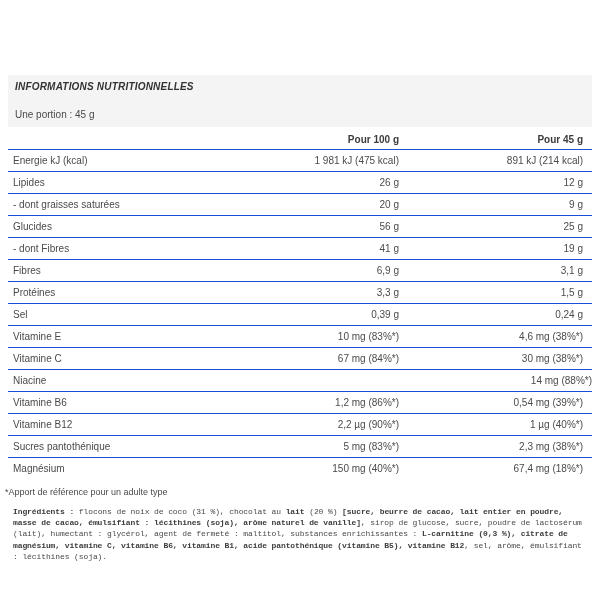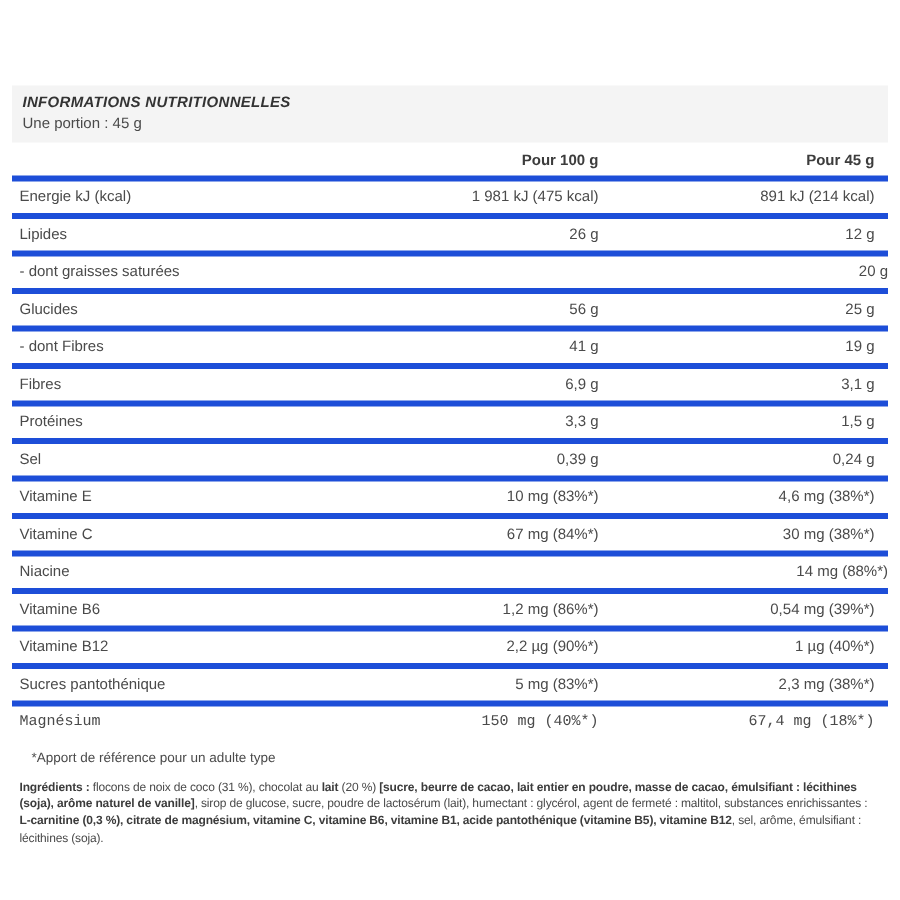--- a/index.html
+++ b/index.html
@@ -2,69 +2,70 @@
 <html><head>
 <meta charset="utf-8">
 <style>
   html, body { margin: 0; padding: 0; background: #ffffff; }
   body {
     width: 600px; height: 600px; overflow: hidden;
     font-family: "Liberation Sans", sans-serif;
     color: #4a4a4a;
     -webkit-font-smoothing: antialiased;
   }
-  .page { padding-top: 57px; }
+  .page { padding-top: 75px; }
 
   .info-band {
     margin: 0 8px;
     background: #f4f4f4;
     padding: 6px 7px 7px;
   }
   .title {
     font-size: 10px;
     font-weight: bold;
     font-style: italic;
     letter-spacing: 0.2px;
     color: #333333;
   }
   .portion {
     font-size: 10px;
-    margin-top: 3px;
+    margin-top: 17px;
     color: #4a4a4a;
   }
 
   .table {
     margin: 2px 8px 0;
     font-size: 10px;
   }
   .row {
     display: flex;
     align-items: center;
     height: 21px;
-    border-bottom: 4px solid #1d4ed8;
+    border-bottom: 1px solid #1d4ed8;
   }
-  #rows .row:last-child { border-bottom: none; font-family: Liberation Mono, monospace; }
+  #rows .row:last-child { border-bottom: none; }
   .thead { height: 20px; font-weight: bold; color: #3c3c3c; }
   .c.label { flex: 1; padding-left: 5px; }
   .c.v100 { width: 150px; text-align: right; white-space: nowrap; }
   .c.v45  { width: 184px; text-align: right; padding-right: 9px; white-space: nowrap; }
 
   .footnote {
-    margin: 8px 16px 0;
+    margin: 8px 0 0;
     padding-left: 5px;
     font-size: 9px;
     color: #4a4a4a;
   }
   .ingredients {
     margin: 9px 8px 0;
     padding: 0 5px;
     font-size: 8px;
     letter-spacing: -0.1px;
     line-height: 1.4;
     color: #4a4a4a;
+    font-family: Liberation Mono, monospace;
   }
   .ingredients b { color: #3c3c3c; }
 </style>
 </head>
 <body>
 
 <div class="page">
 
   <section class="info-band">
     <div class="title">INFORMATIONS NUTRITIONNELLES</div>
@@ -84,20 +85,21 @@
           <div class="c v45">891 kJ (214 kcal)</div>
         </div>
         <div class="row">
           <div class="c label">Lipides</div>
           <div class="c v100">26 g</div>
           <div class="c v45">12 g</div>
         </div>
         <div class="row">
           <div class="c label">- dont graisses saturées</div>
           <div class="c v100">20 g</div>
+          <div class="c v45">9 g</div>
         </div>
         <div class="row">
           <div class="c label">Glucides</div>
           <div class="c v100">56 g</div>
           <div class="c v45">25 g</div>
         </div>
         <div class="row">
           <div class="c label">- dont Fibres</div>
           <div class="c v100">41 g</div>
           <div class="c v45">19 g</div>

